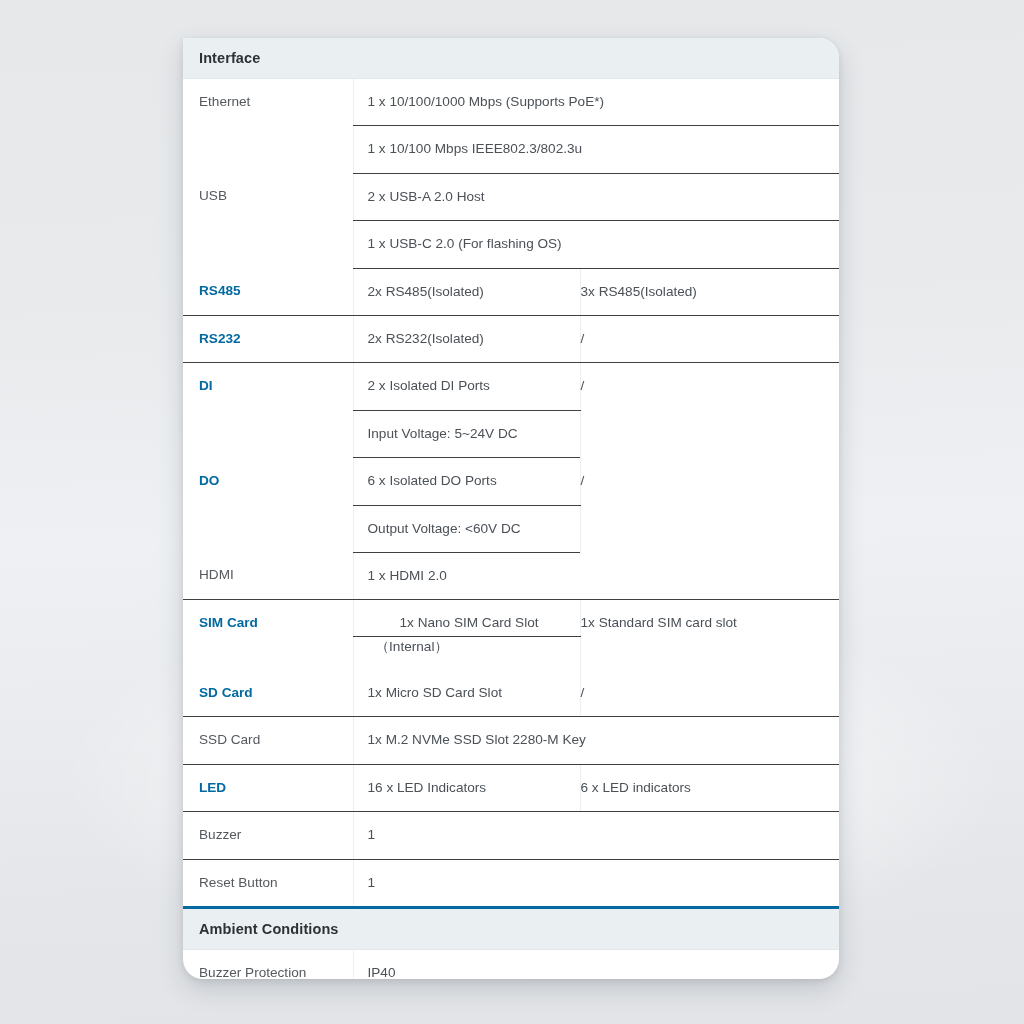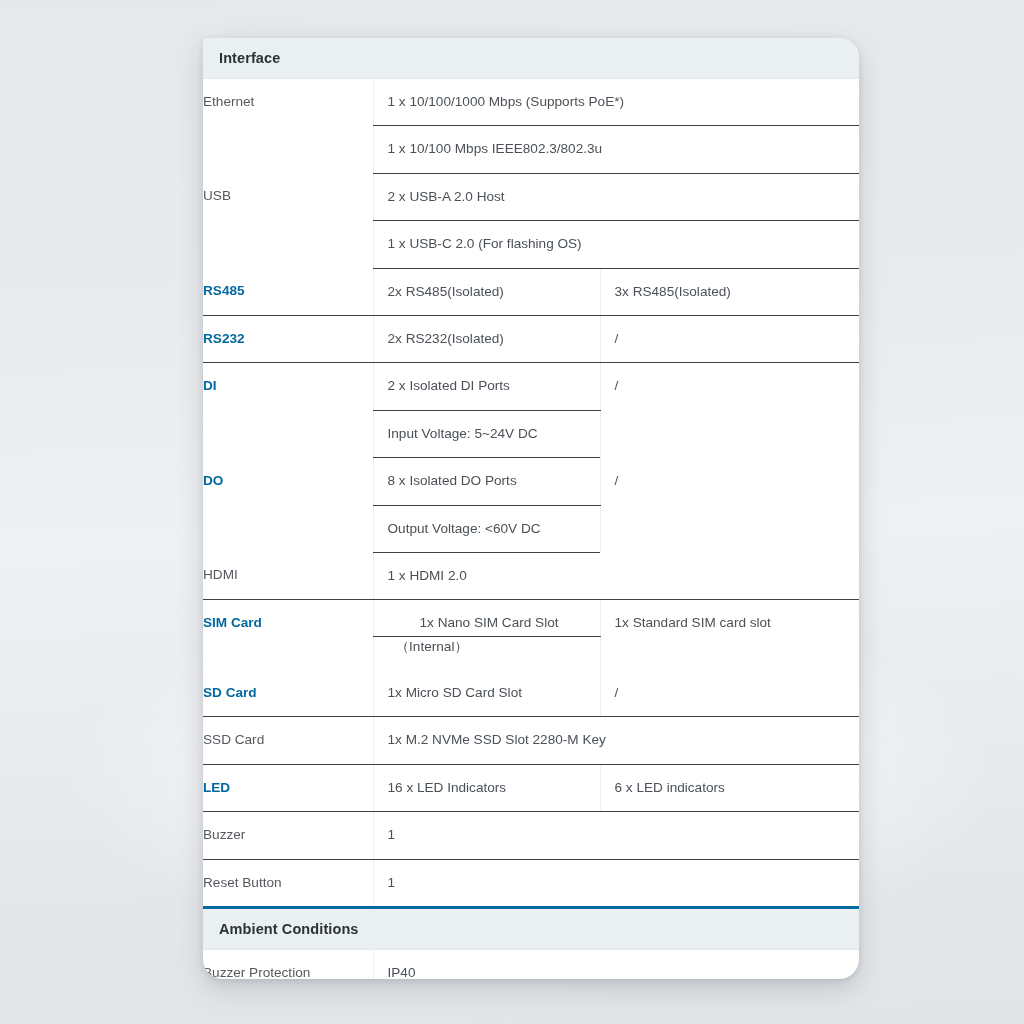--- a/index.html
+++ b/index.html
@@ -23,21 +23,20 @@
     position: absolute;
     left: 183px;
     top: 38px;
     width: 656px;
     height: 941px;
     background: #ffffff;
     border-radius: 0 20px 20px 20px;
     box-shadow: 0 10px 26px rgba(70,80,95,0.20),
                 0 2px 6px rgba(70,80,95,0.14);
     overflow: hidden;
-    margin-left: 20px;
   }
 
   table.spec {
     width: 100%;
     border-collapse: collapse;
     table-layout: fixed;
   }
 
   table.spec col.c1 { width: 170px; }
   table.spec col.c2 { width: 227px; }
@@ -62,29 +61,30 @@
   td.label, td.val, td.val3 {
     font-size: 13.6px;
     color: #4b5157;
     vertical-align: top;
     padding: 13px 10px 13px 0;
     border-bottom: 1px solid #404040;
     line-height: 1.5;
   }
 
   td.label {
+    padding-left: 16px;
     color: #55595e;
   }
   td.label.bold {
     font-weight: bold;
     color: #0369a1;
   }
 
   td.val  { padding-left: 14px; border-left: 1px solid #edf0f2; }
-  td.val3 { padding-left: 14px; border-left: 1px solid #edf0f2; }
+  td.val3 { border-left: 1px solid #edf0f2; }
 
   
   td.nb { border-bottom: none; }
 </style>
 </head>
 <body>
 
 <div id="spec-card">
   <table class="spec">
     <colgroup>
@@ -123,21 +123,21 @@
         <tr class="body-row">
           <td class="label bold nb" rowspan="2">DI</td>
           <td class="val">2 x Isolated DI Ports</td>
           <td class="val3 nb" rowspan="2">/</td>
         </tr>
         <tr class="body-row">
           <td class="val">Input Voltage: 5~24V DC</td>
         </tr>
         <tr class="body-row">
           <td class="label bold nb" rowspan="2">DO</td>
-          <td class="val">8 x Isolated DO Ports</td>
+          <td class="val">6 x Isolated DO Ports</td>
           <td class="val3 nb" rowspan="2">/</td>
         </tr>
         <tr class="body-row">
           <td class="val">Output Voltage: &lt;60V DC</td>
         </tr>
         <tr class="body-row">
           <td class="label">HDMI</td>
           <td class="val" colspan="2">1 x HDMI 2.0</td>
         </tr>
         <tr class="body-row">

